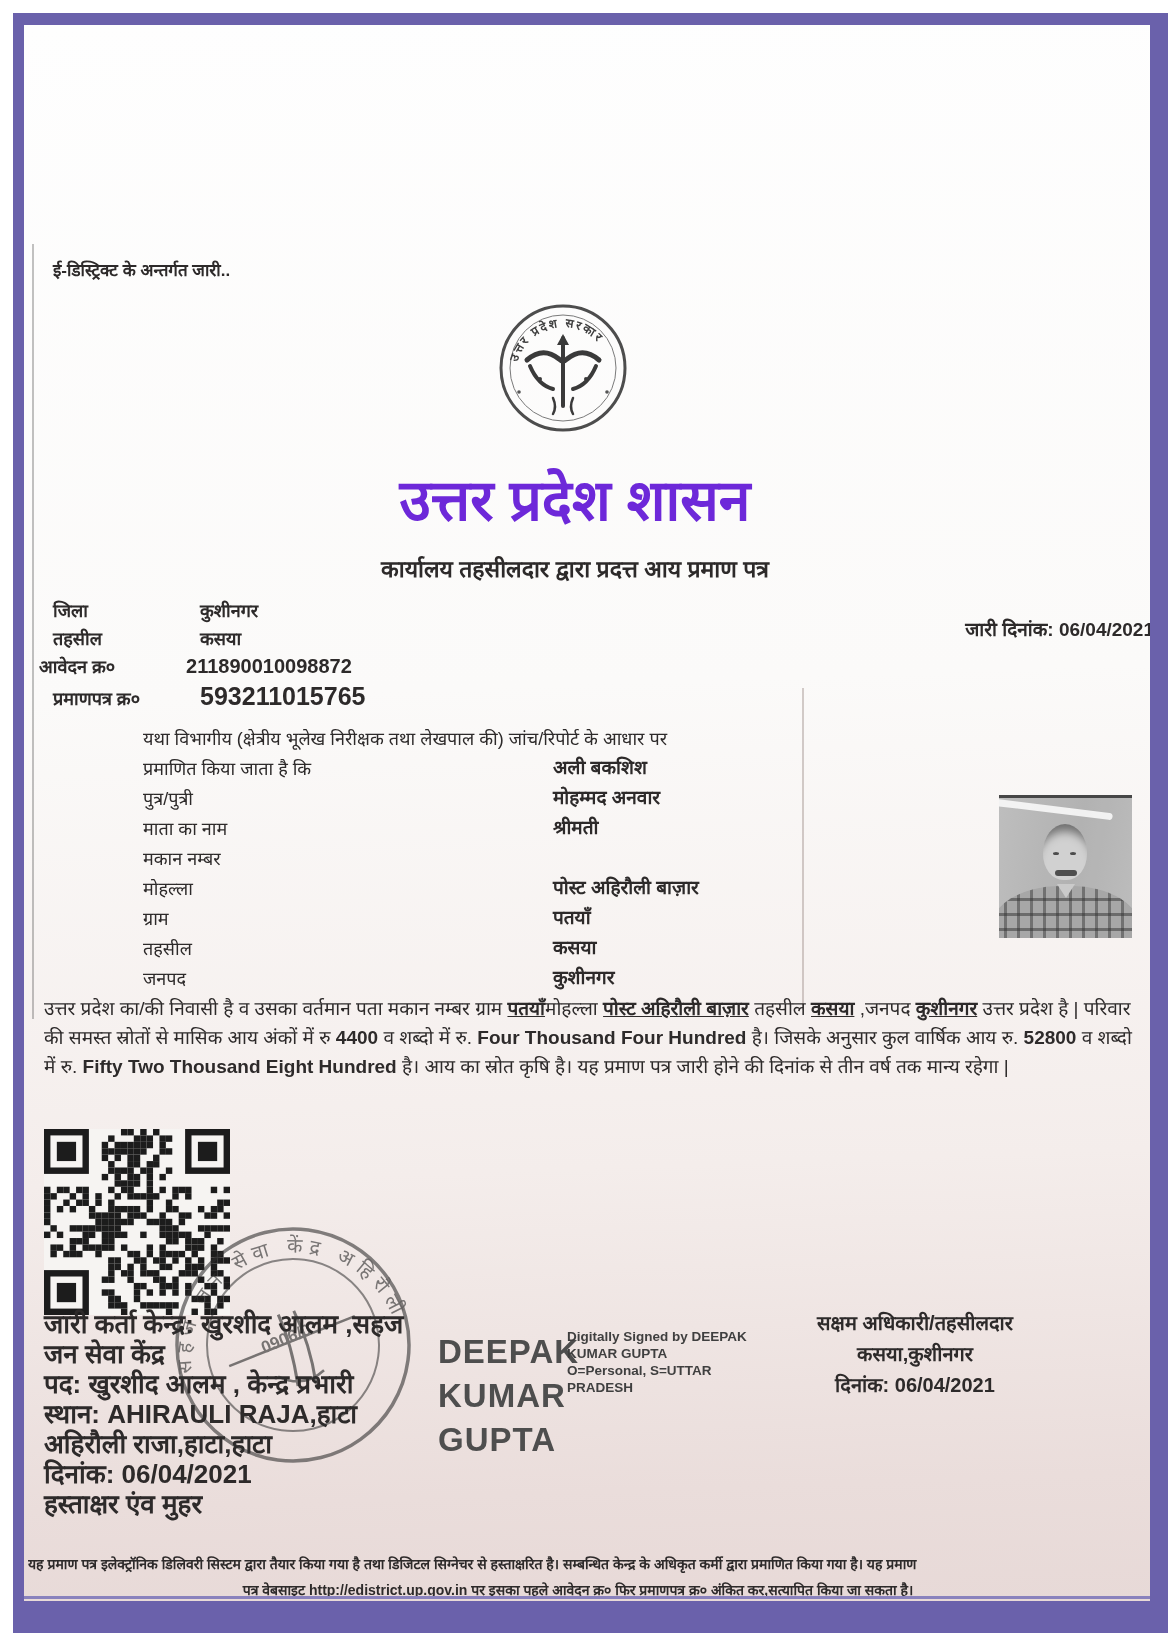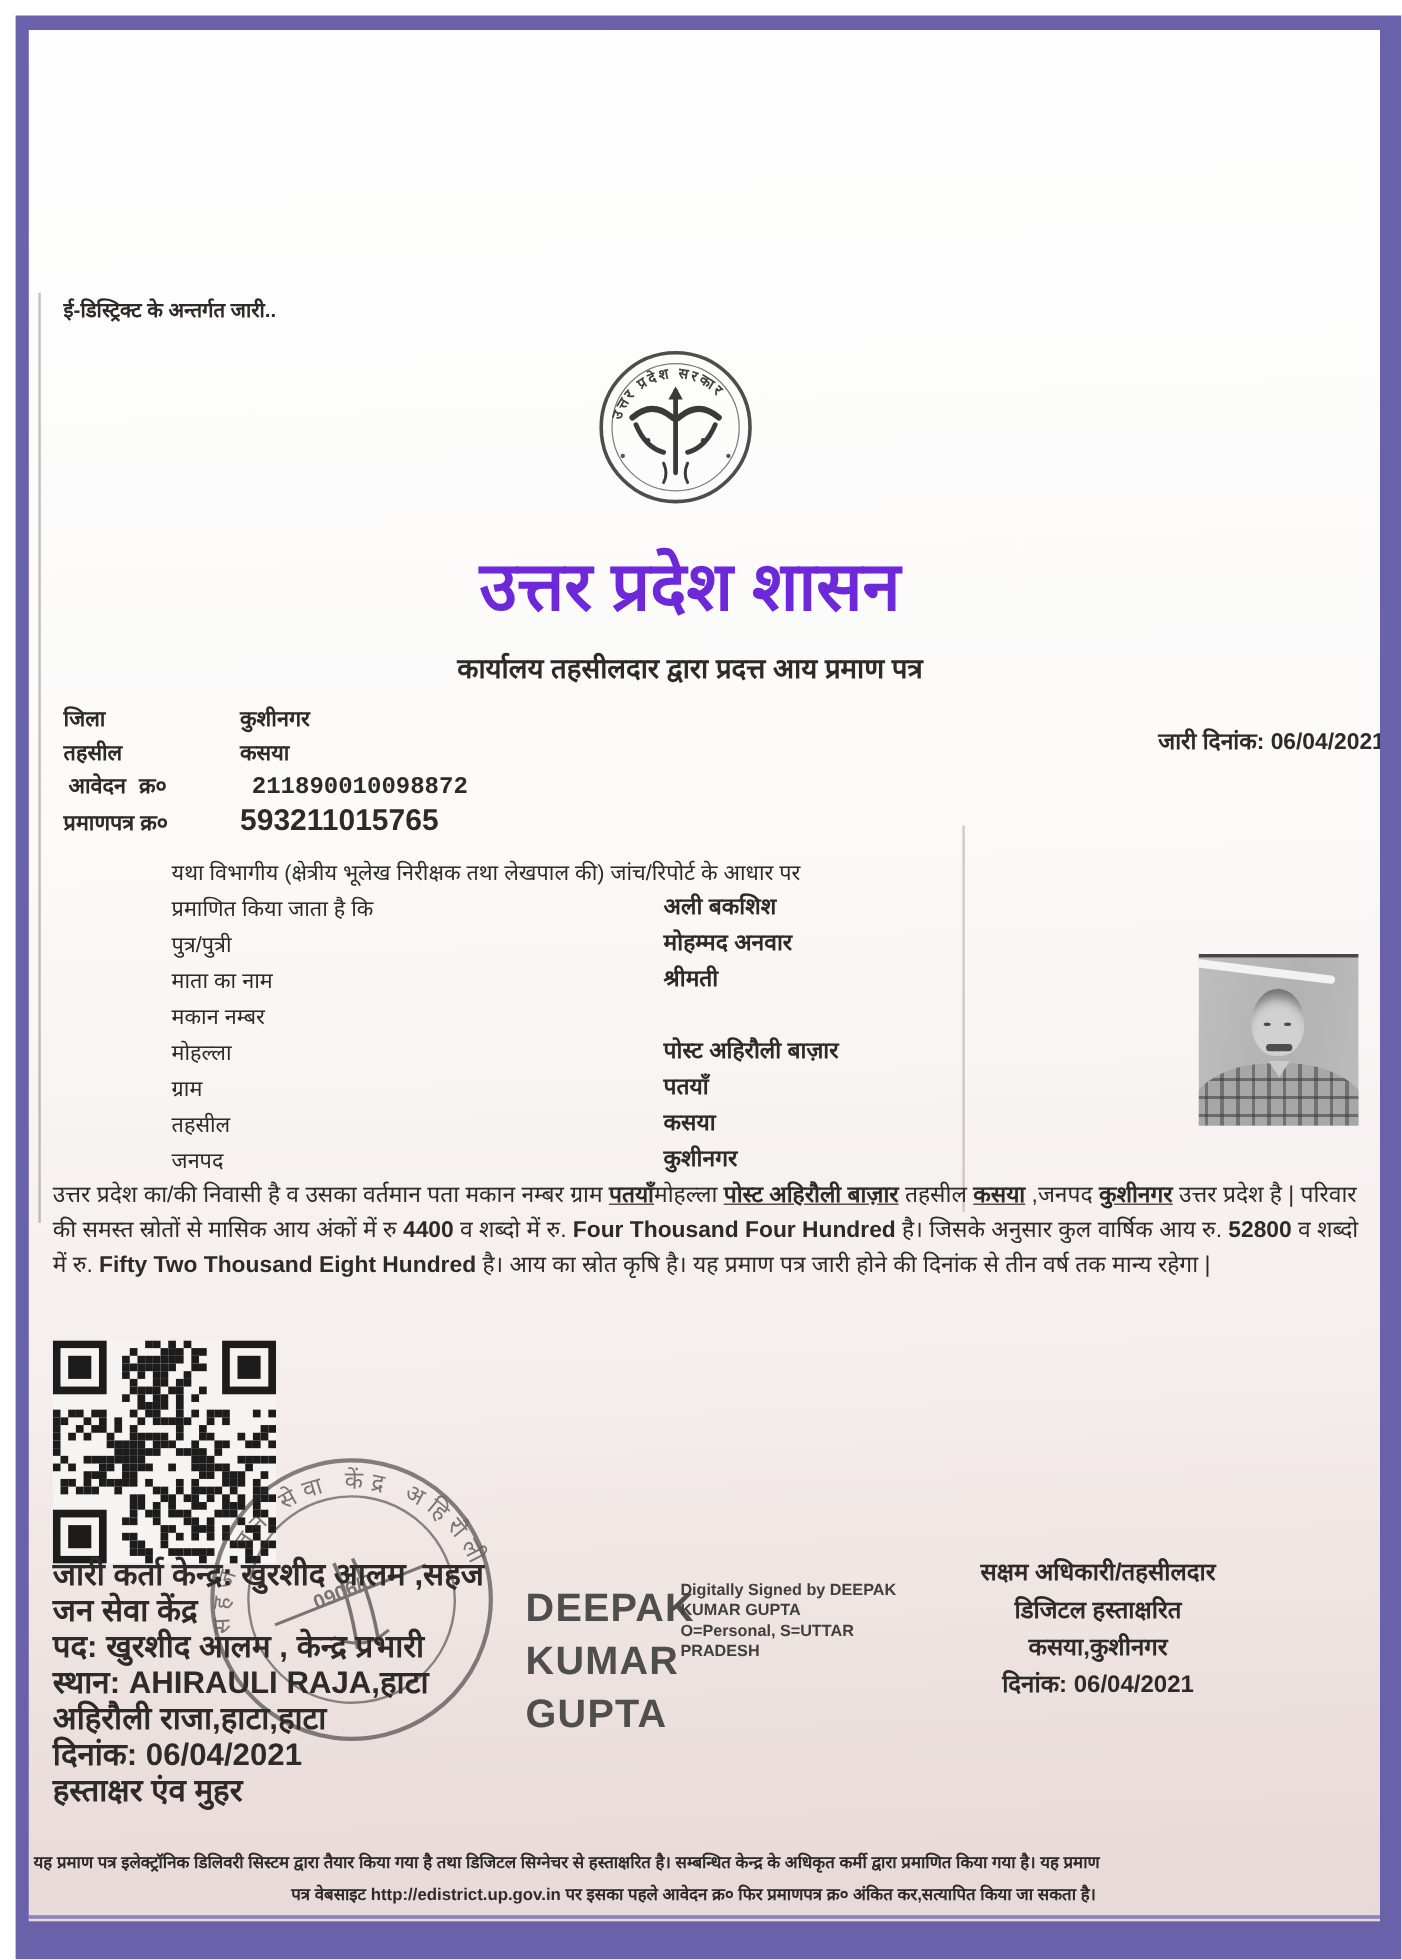--- a/index.html
+++ b/index.html
@@ -3,21 +3,21 @@
 <meta charset="utf-8">
 <style>
   html,body{margin:0;padding:0;background:#ffffff;}
   .page{position:relative;width:1168px;height:1633px;background:#ffffff;overflow:hidden;
         font-family:"Liberation Sans",sans-serif;color:#2d2a2a;}
   .paper{position:absolute;left:24px;top:25px;width:1126px;height:1576px;z-index:0;
          background:linear-gradient(178deg,#fefefe 0%,#fbfaf9 42%,#f4edeb 72%,#eadddb 92%,#e7d9d7 100%);}
   .frame{position:absolute;left:13px;top:13px;right:0;bottom:0;z-index:6;pointer-events:none;
          border:solid #6a61ab;border-width:12px 18px 32px 11px;}
   .frame-accent{position:absolute;left:24px;right:18px;top:1596px;height:3px;background:#8a82bd;z-index:6;}
-  .abs{position:absolute;z-index:2;}
+  .abs{position:absolute;z-index:2;margin-top:12px;}
   .hind{font-weight:600;}
   .b{font-weight:700;}
   .bu{font-weight:700;text-decoration:underline;}
   .center{text-align:center;}
   .meta-label{display:inline-block;width:142px;}
   .crease{position:absolute;width:2px;background:rgba(160,145,140,.45);z-index:1;}
   .scan-edge{position:absolute;width:2px;background:rgba(80,80,80,.35);z-index:1;}
   
   .photo{position:absolute;left:999px;top:795px;width:133px;height:140px;z-index:2;overflow:hidden;
          background:linear-gradient(100deg,#c0bdba 0%,#b3b0ad 55%,#bfbcb9 100%);
@@ -73,21 +73,21 @@
 
   <div class="abs center" style="left:20px;top:447px;width:1110px;font-size:57px;font-weight:700;color:#6d28d9;">उत्तर प्रदेश शासन</div>
   <div class="abs center" style="left:20px;top:540px;width:1110px;font-size:23px;font-weight:700;">कार्यालय तहसीलदार द्वारा प्रदत्त आय प्रमाण पत्र</div>
 
   <div class="abs" style="left:53px;top:586px;font-size:18px;">
     <span class="meta-label hind">जिला</span>
     <span class="b">कुशीनगर</span></div>
   <div class="abs" style="left:53px;top:614px;font-size:18px;">
     <span class="meta-label hind">तहसील</span>
     <span class="b">कसया</span></div>
-  <div class="abs" style="left:57px;top:642px;font-size:18px;font-family:Liberation Mono, monospace;">
+  <div class="abs" style="left:39px;top:642px;font-size:18px;">
     <span class="meta-label hind">आवेदन क्र०</span>
     <span class="b" style="font-size:20px;">211890010098872</span></div>
   <div class="abs" style="left:53px;top:670px;font-size:18px;">
     <span class="meta-label hind">प्रमाणपत्र क्र०</span>
     <span class="b" style="font-size:25px;">593211015765</span></div>
 
   <div class="abs b" style="top:604px;right:14px;font-size:19px;">जारी दिनांक: 06/04/2021</div>
 
   <div class="abs" style="left:143px;top:714px;font-size:18px;font-weight:500;">यथा विभागीय (क्षेत्रीय भूलेख निरीक्षक तथा लेखपाल की) जांच/रिपोर्ट के आधार पर</div>
 
@@ -473,21 +473,20 @@
   </div>
   <div class="abs" style="left:567px;top:1316px;font-size:13.5px;font-weight:700;line-height:17px;color:#3f3f3f;">
     <div>Digitally Signed by DEEPAK</div>
     <div>KUMAR GUPTA</div>
     <div>O=Personal, S=UTTAR</div>
     <div>PRADESH</div>
   </div>
 
   <div class="abs center" style="left:770px;top:1296px;width:290px;font-size:20px;font-weight:700;line-height:31px;">
     <div>सक्षम अधिकारी/तहसीलदार</div>
-    <div>डिजिटल हस्ताक्षरित</div>
     <div>कसया,कुशीनगर</div>
     <div>दिनांक: 06/04/2021</div>
   </div>
 
   <div class="abs" style="left:28px;top:1542px;width:1122px;font-size:14px;font-weight:700;white-space:nowrap;overflow:hidden;">यह प्रमाण पत्र इलेक्ट्रॉनिक डिलिवरी सिस्टम द्वारा तैयार किया गया है तथा डिजिटल सिग्नेचर से हस्ताक्षरित है। सम्बन्धित केन्द्र के अधिकृत कर्मी द्वारा प्रमाणित किया गया है। यह प्रमाण</div>
   <div class="abs center" style="left:28px;top:1568px;width:1100px;font-size:14px;font-weight:700;">पत्र वेबसाइट http://edistrict.up.gov.in पर इसका पहले आवेदन क्र० फिर प्रमाणपत्र क्र० अंकित कर,सत्यापित किया जा सकता है।</div>
 
   <div class="frame-accent"></div>
   <div class="frame"></div>
 </div>

